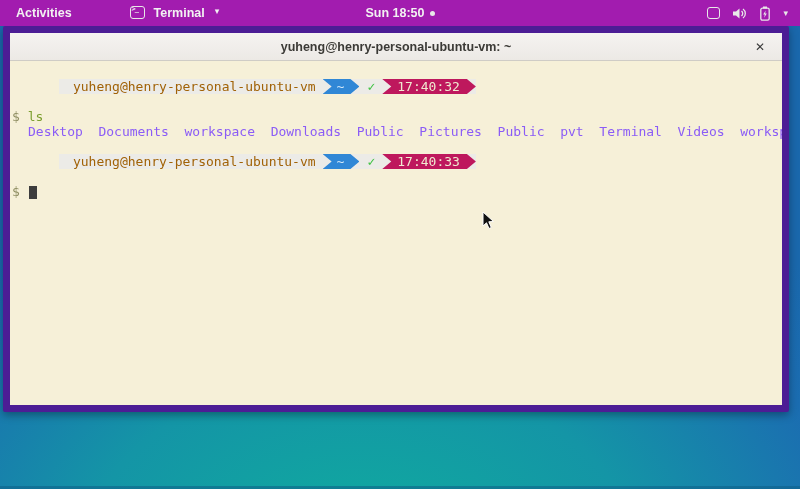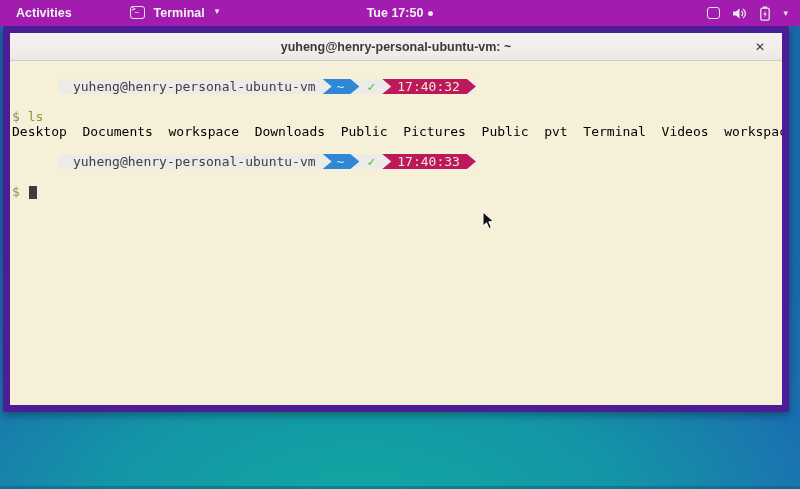--- a/index.html
+++ b/index.html
@@ -69,37 +69,37 @@
   .term-body {
     font-family: "DejaVu Sans Mono", "Liberation Mono", monospace;
     font-size: 13px; line-height: 15px; color: #4a4845;
     padding: 3px 2px; height: calc(100% - 28px); cursor: text;
   }
   .term-line { white-space: pre; }
 
   .prompt-strip {
     display: inline-flex; align-items: stretch; background: #ecebe7; height: 15px;
   }
-  .host { color: #404040; padding: 0 6px 12px 14px; line-height: 15px; }
+  .host { color: #a16207; padding: 0 6px 12px 14px; line-height: 15px; }
   .seg { display: inline-flex; align-items: center; line-height: 15px; }
   .seg-path {
     background: #3087d6; color: #cfe6f8;
     padding: 0 15px 0 14px; margin-left: 1px;
     clip-path: polygon(0 0, calc(100% - 9px) 0, 100% 50%, calc(100% - 9px) 100%, 0 100%, 9px 50%);
   }
   .check { color: #3fc243; font-weight: 700; padding: 0 7px 0 8px; line-height: 15px; }
   .seg-time {
     background: #be185d; color: #f0ead0;
     padding: 0 16px 0 15px;
     clip-path: polygon(0 0, calc(100% - 9px) 0, 100% 50%, calc(100% - 9px) 100%, 0 100%, 9px 50%);
   }
 
   .dollar { color: #8f8e62; }
   .cmd { color: #7d9f30; }
-  .ls-line { display: flex; column-gap: 2ch; color: #000000; flex-wrap: nowrap; }
+  .ls-line { display: flex; column-gap: 2ch; color: #8b5cf6; flex-wrap: nowrap; margin-left: 16px; }
   .cursor-block {
     display: inline-block; width: 8px; height: 13px; background: #3d3d3d;
     vertical-align: text-bottom; margin-left: 1px;
   }
 
   
   .mouse-cursor { position: absolute; left: 482px; top: 211px; z-index: 50; pointer-events: none; }
 </style>
 </head>
 <body>
@@ -107,21 +107,21 @@
 <div class="topbar">
   <div class="topbar-left">
     <span class="activities">Activities</span>
     <span class="appmenu">
       <span class="term-glyph"></span>
       <span>Terminal</span>
       <span class="caret">▾</span>
     </span>
   </div>
   <div class="topbar-clock">
-    <span><span>Tue 17:50</span><span class="notif-dot"></span></span>
+    <span><span>Sun 18:50</span><span class="notif-dot"></span></span>
   </div>
   <div class="topbar-right">
     <span class="sysicon screen-icon"></span>
     <span class="sysicon">
       <svg width="14" height="13" viewBox="0 0 14 13">
         <polygon points="0,4.5 3,4.5 6.5,1.5 6.5,11.5 3,8.5 0,8.5" fill="#e8e8e8"></polygon>
         <path d="M8.5 4 A 3.2 3.2 0 0 1 8.5 9" stroke="#e8e8e8" stroke-width="1.3" fill="none"></path>
         <path d="M10 2 A 5.5 5.5 0 0 1 10 11" stroke="#e8e8e8" stroke-width="1.3" fill="none"></path>
       </svg>
     </span>

